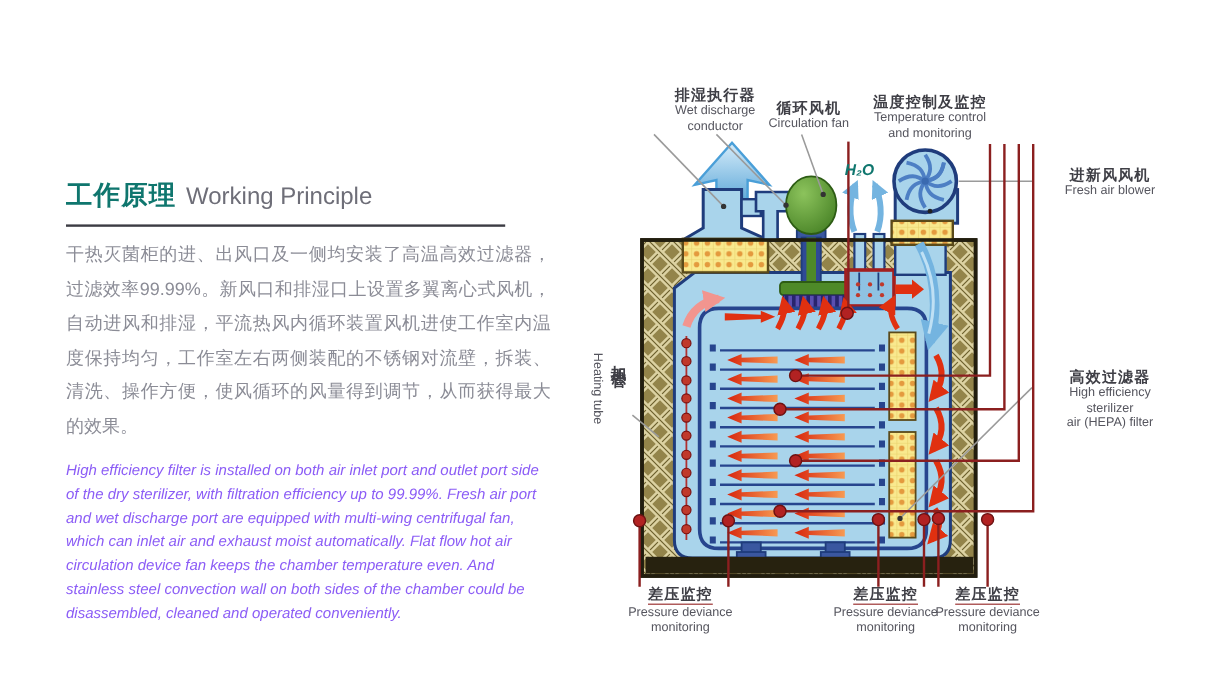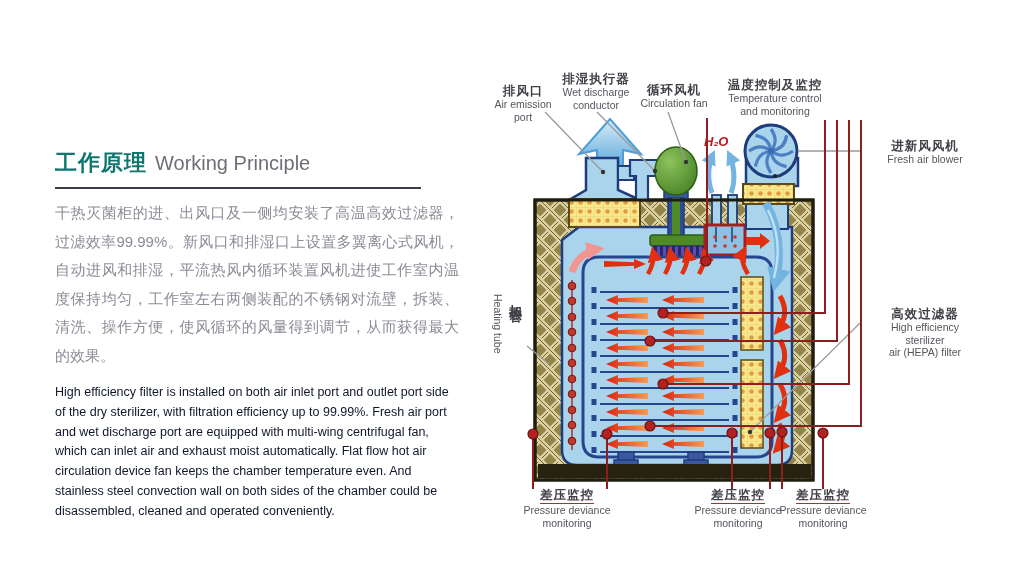--- a/index.html
+++ b/index.html
@@ -5,28 +5,28 @@
   html,body{margin:0;padding:0;background:#fff;}
   .page{position:relative;width:1011px;height:571px;background:#ffffff;overflow:hidden;
         font-family:"Liberation Sans", sans-serif;}
   
   .left-col{position:absolute;left:55px;top:148px;width:404px;}
   .title-row{white-space:nowrap;}
   .title-zh{font-size:22px;font-weight:bold;color:#0f766e;letter-spacing:1px;}
   .title-en{font-size:20px;color:#6e6e78;margin-left:8px;}
   .title-rule{width:366px;height:2px;background:#3c3c44;margin-top:9px;}
   .para-zh{margin-top:10px;font-size:15px;line-height:28.5px;color:#8b8c96;text-align:justify;}
-  .para-en{margin-top:13px;font-size:12.5px;line-height:19.8px;color:#0f172a;}
+  .para-en{margin-top:13px;font-size:12.5px;line-height:19.8px;color:#8b5cf6;font-style:italic;}
   
   .dlabel{position:absolute;text-align:center;}
   .dlabel .zh{display:block;font-size:12.5px;font-weight:bold;color:#3f3f46;letter-spacing:1px;line-height:14px;}
   .dlabel .en{display:block;font-size:10.5px;color:#55555e;line-height:12.5px;}
   .dlabel.left-align{text-align:center;}
   .zh-underline{display:inline-block;border-bottom:1.5px solid #9c3434;padding-bottom:1px;}
-  .h2o{position:absolute;font-size:13px;font-weight:bold;font-style:italic;color:#b91c1c;}
+  .h2o{position:absolute;font-size:13px;font-weight:bold;font-style:italic;color:#0f766e;}
   .vert-label{position:absolute;display:flex;gap:2px;}
   .vert-label .en-v{writing-mode:vertical-rl;font-size:10.5px;color:#55555e;}
   .vert-label .zh-v{writing-mode:vertical-rl;font-size:13px;font-weight:bold;color:#3f3f46;letter-spacing:3px;}
   svg{position:absolute;left:0;top:0;}
 </style>
 </head>
 <body>
 
 <div class="page">
 
@@ -274,25 +274,20 @@
       <circle cx="706" cy="261" r="5"></circle>
       <circle cx="533" cy="434" r="5"></circle>
         <circle cx="607" cy="434" r="5"></circle>
       <circle cx="732" cy="433" r="5"></circle>
         <circle cx="770" cy="433" r="5"></circle>
       <circle cx="782" cy="432" r="5"></circle>
         <circle cx="823" cy="433" r="5"></circle>
     </g>
   </svg>
 
-  <div class="dlabel" style="left:473px;top:84px;width:100px;">
-    <span class="zh">排风口</span>
-    <span class="en">Air emission</span>
-    <span class="en">port</span>
-  </div>
   <div class="dlabel" style="left:546px;top:72px;width:100px;">
     <span class="zh">排湿执行器</span>
     <span class="en">Wet discharge</span>
     <span class="en">conductor</span>
   </div>
   <div class="dlabel" style="left:716px;top:78px;width:118px;">
     <span class="zh">温度控制及监控</span>
     <span class="en">Temperature control</span>
     <span class="en">and monitoring</span>
   </div>

